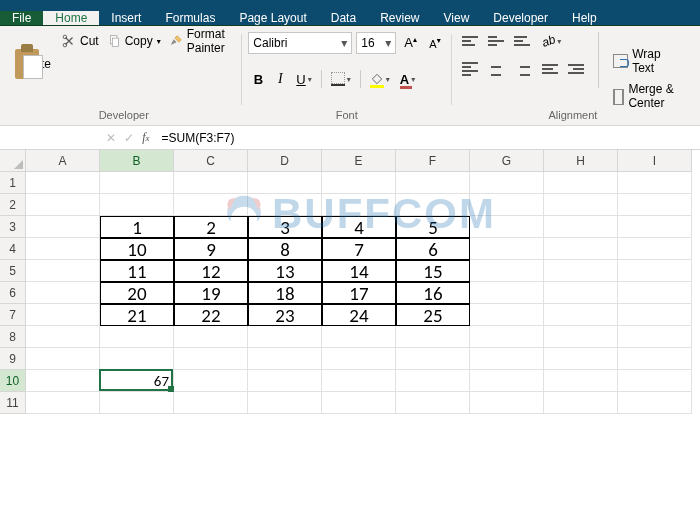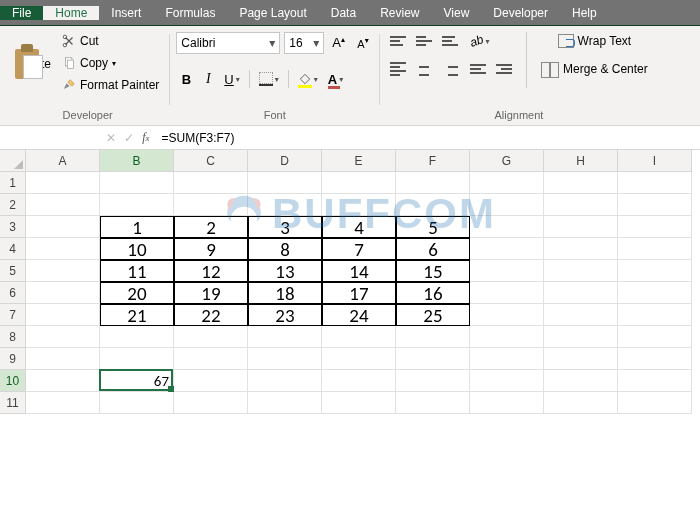--- a/index.html
+++ b/index.html
@@ -1,19 +1,19 @@
 <!DOCTYPE html>
 <html><head>
 <meta charset="utf-8">
 <style>
   * { box-sizing: border-box; margin: 0; padding: 0; }
   body { font-family: "Segoe UI", Tahoma, sans-serif; font-size: 12px; background: #fff; width: 700px; height: 516px; overflow: hidden; position: relative; }
 
   
-  .tabbar { display: flex; background: #737373; color: #fff; height: 26px; align-items: center; border-bottom: 1px solid #0e3e22; }
+  .tabbar { display: flex; background: #0c4a6e; color: #fff; height: 26px; align-items: flex-end; border-bottom: 1px solid #0e3e22; }
   .tabbar .tab { padding: 0 12px; display: flex; align-items: center; cursor: pointer; }
   .tabbar .tab.active { background: #f3f2f1; color: #217346; }
   .tabbar .tab.file { background: #185C37; font-weight: 400; }
   .tabbar .spacer { flex: 1; }
 
   
   .ribbon { background: #f3f2f1; border-bottom: 1px solid #d6d6d6; height: 100px; display: flex; padding: 4px 6px 0 6px; }
   .group { display: flex; flex-direction: column; padding: 0 6px; position: relative; }
   .group-body { display: flex; gap: 4px; flex: 1; }
   .group-label { text-align: center; font-size: 11px; color: #666; padding: 2px 0 4px; }
@@ -110,21 +110,21 @@
   <div class="group">
     <div class="group-body">
       <div class="paste-big">
         <div class="paste-icon">
           <div class="board"></div>
             <div class="clip"></div>
             <div class="sheet"></div>
         </div>
         <span>Paste</span>
       </div>
-      <div style="display:flex; flex-direction:column;">
+      <div style="display:flex; flex-direction:row;">
         <div class="small-row">
           <span class="mini-icon">
             <svg width="14" height="14" viewBox="0 0 24 24">
                 <path d="M6 6l12 12M6 18L18 6" stroke="#555" stroke-width="2"></path>
                 <circle cx="5" cy="5" r="3" fill="none" stroke="#555" stroke-width="1.5"></circle>
                 <circle cx="5" cy="19" r="3" fill="none" stroke="#555" stroke-width="1.5"></circle>
               </svg>
           </span>
           <span>Cut</span>
         </div>
@@ -275,21 +275,21 @@
           <div class="btn">
             <span class="align-icon">
                 <span></span>
                 <span style="width:70%; margin-left:30%"></span>
                 <span></span>
               </span>
           </div>
         </div>
       </div>
       <span style="width:1px;height:56px;background:#ccc;margin:2px 6px;"></span>
-      <div class="align-col" style="gap:6px;">
+      <div class="align-col" style="gap:13px;justify-content:flex-end;">
         <div class="merge-row btn" style="height:22px">
           <span class="wrap-icon"></span>
           <span>Wrap Text</span>
         </div>
         <div class="merge-row btn" style="height:22px">
           <span class="merge-icon"></span>
           <span>Merge &amp; Center</span>
         </div>
       </div>
     </div>

